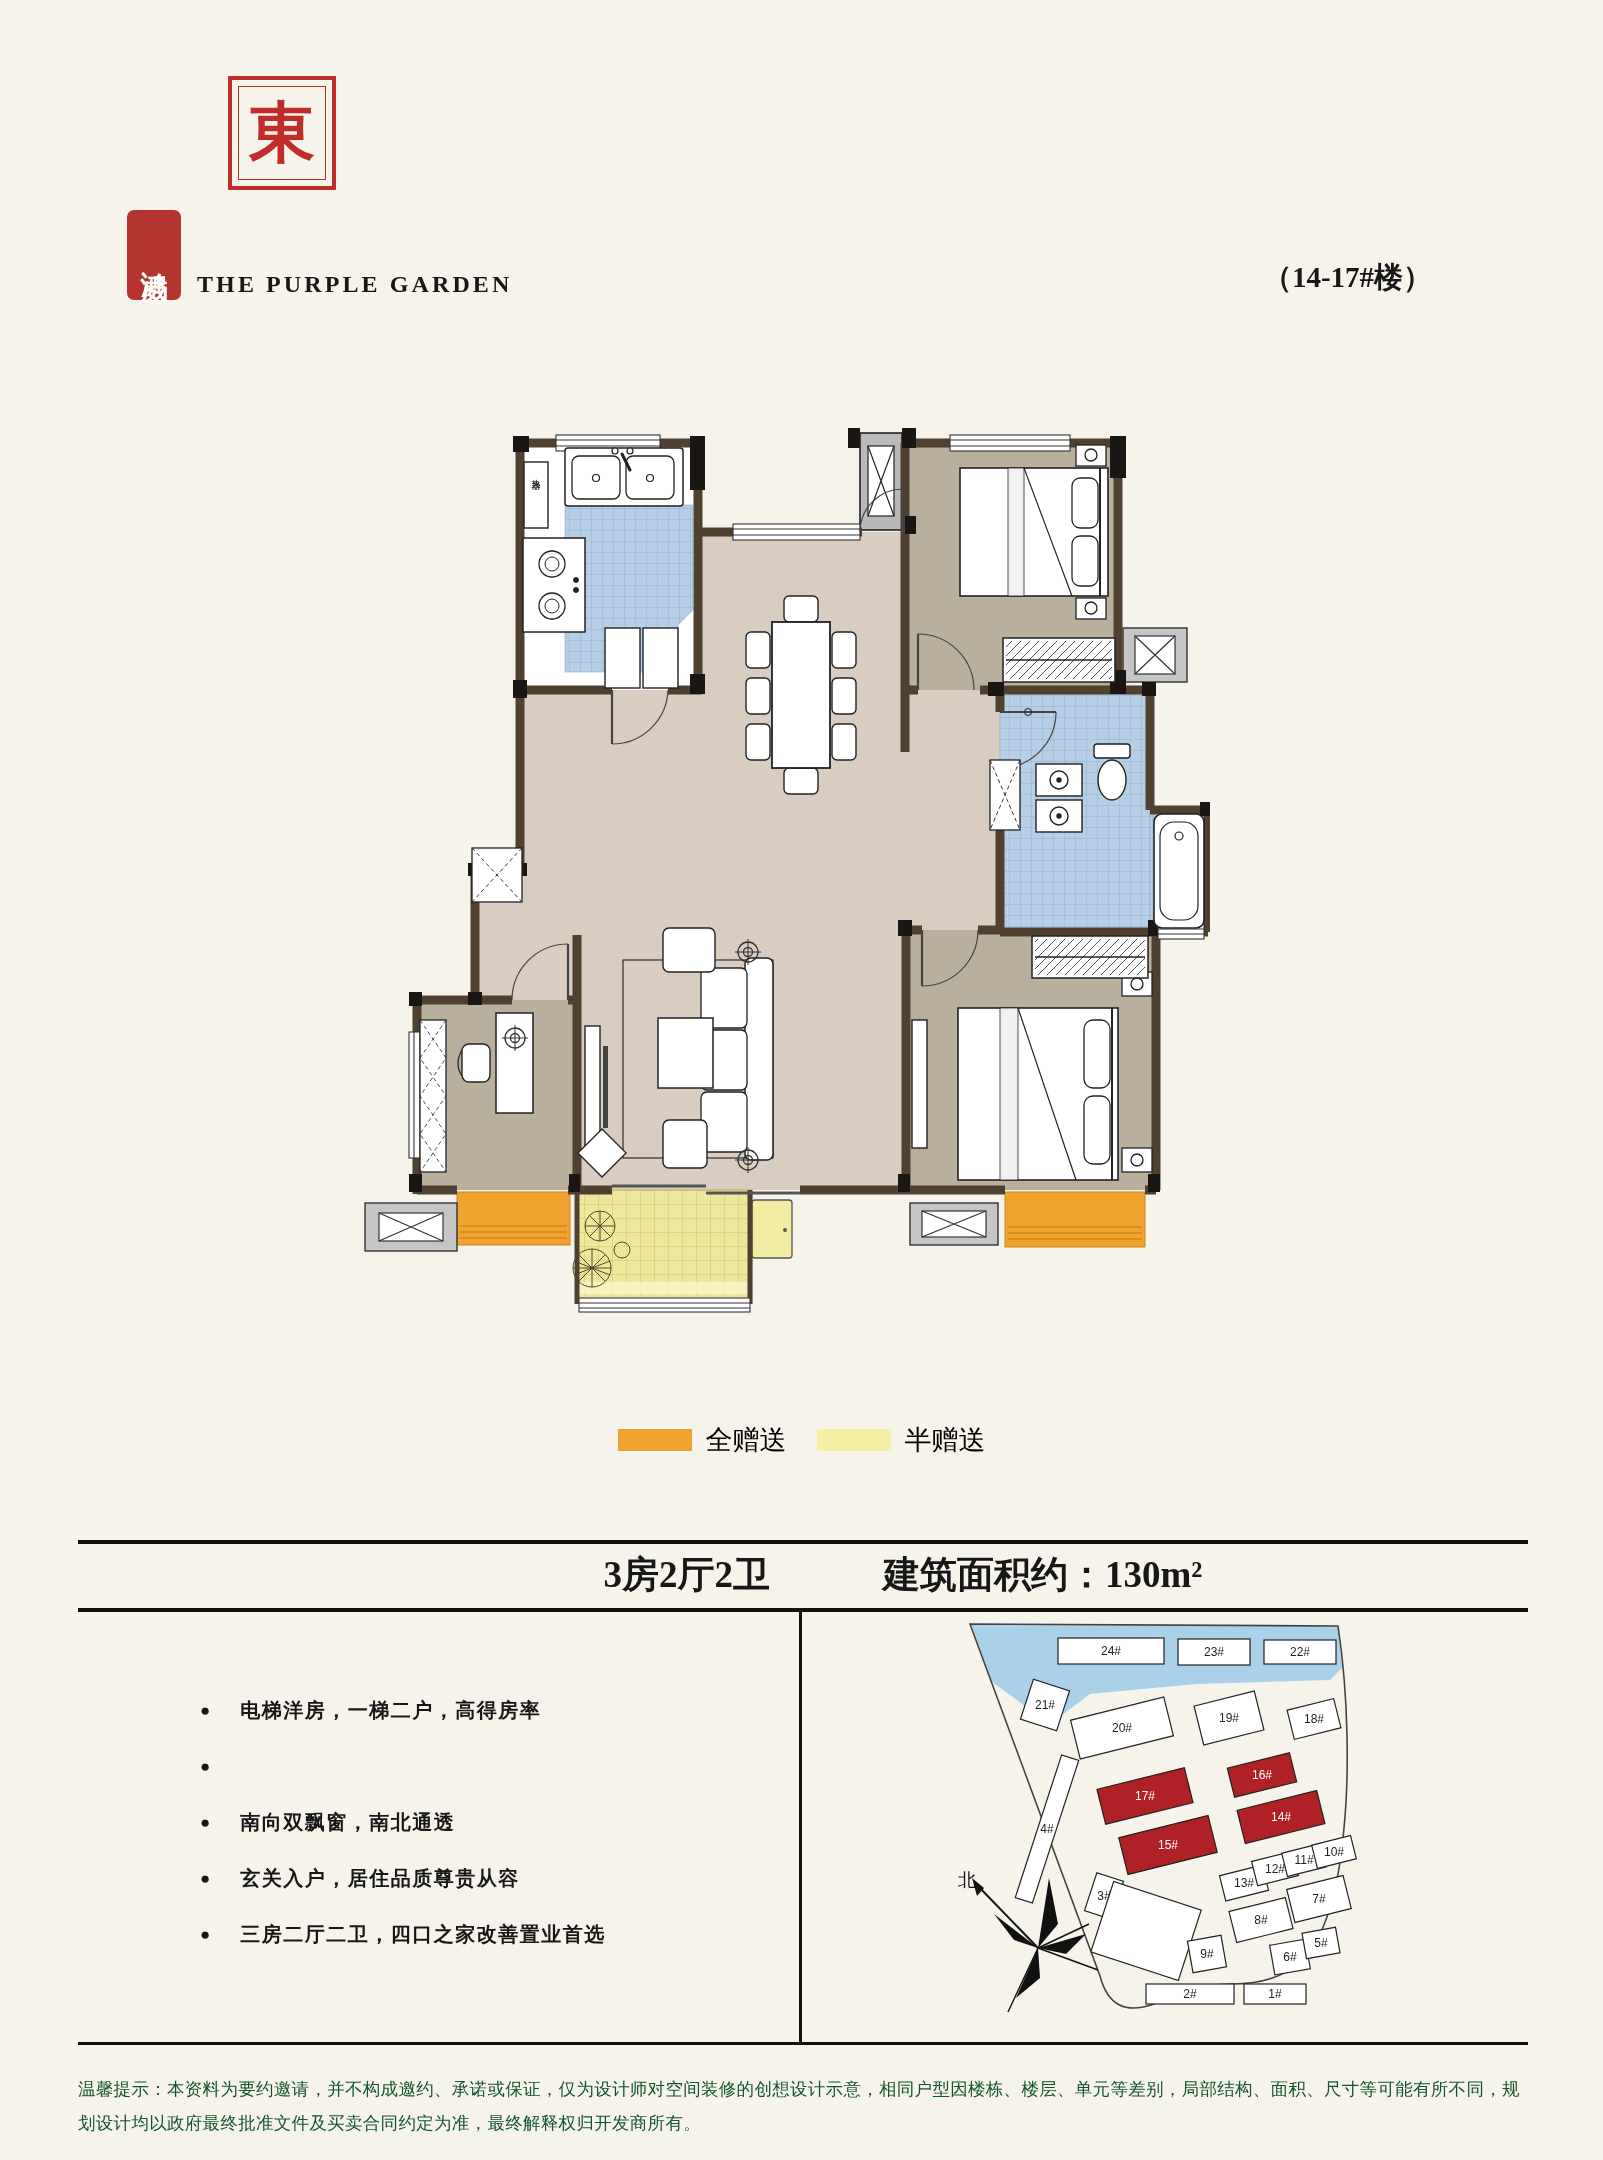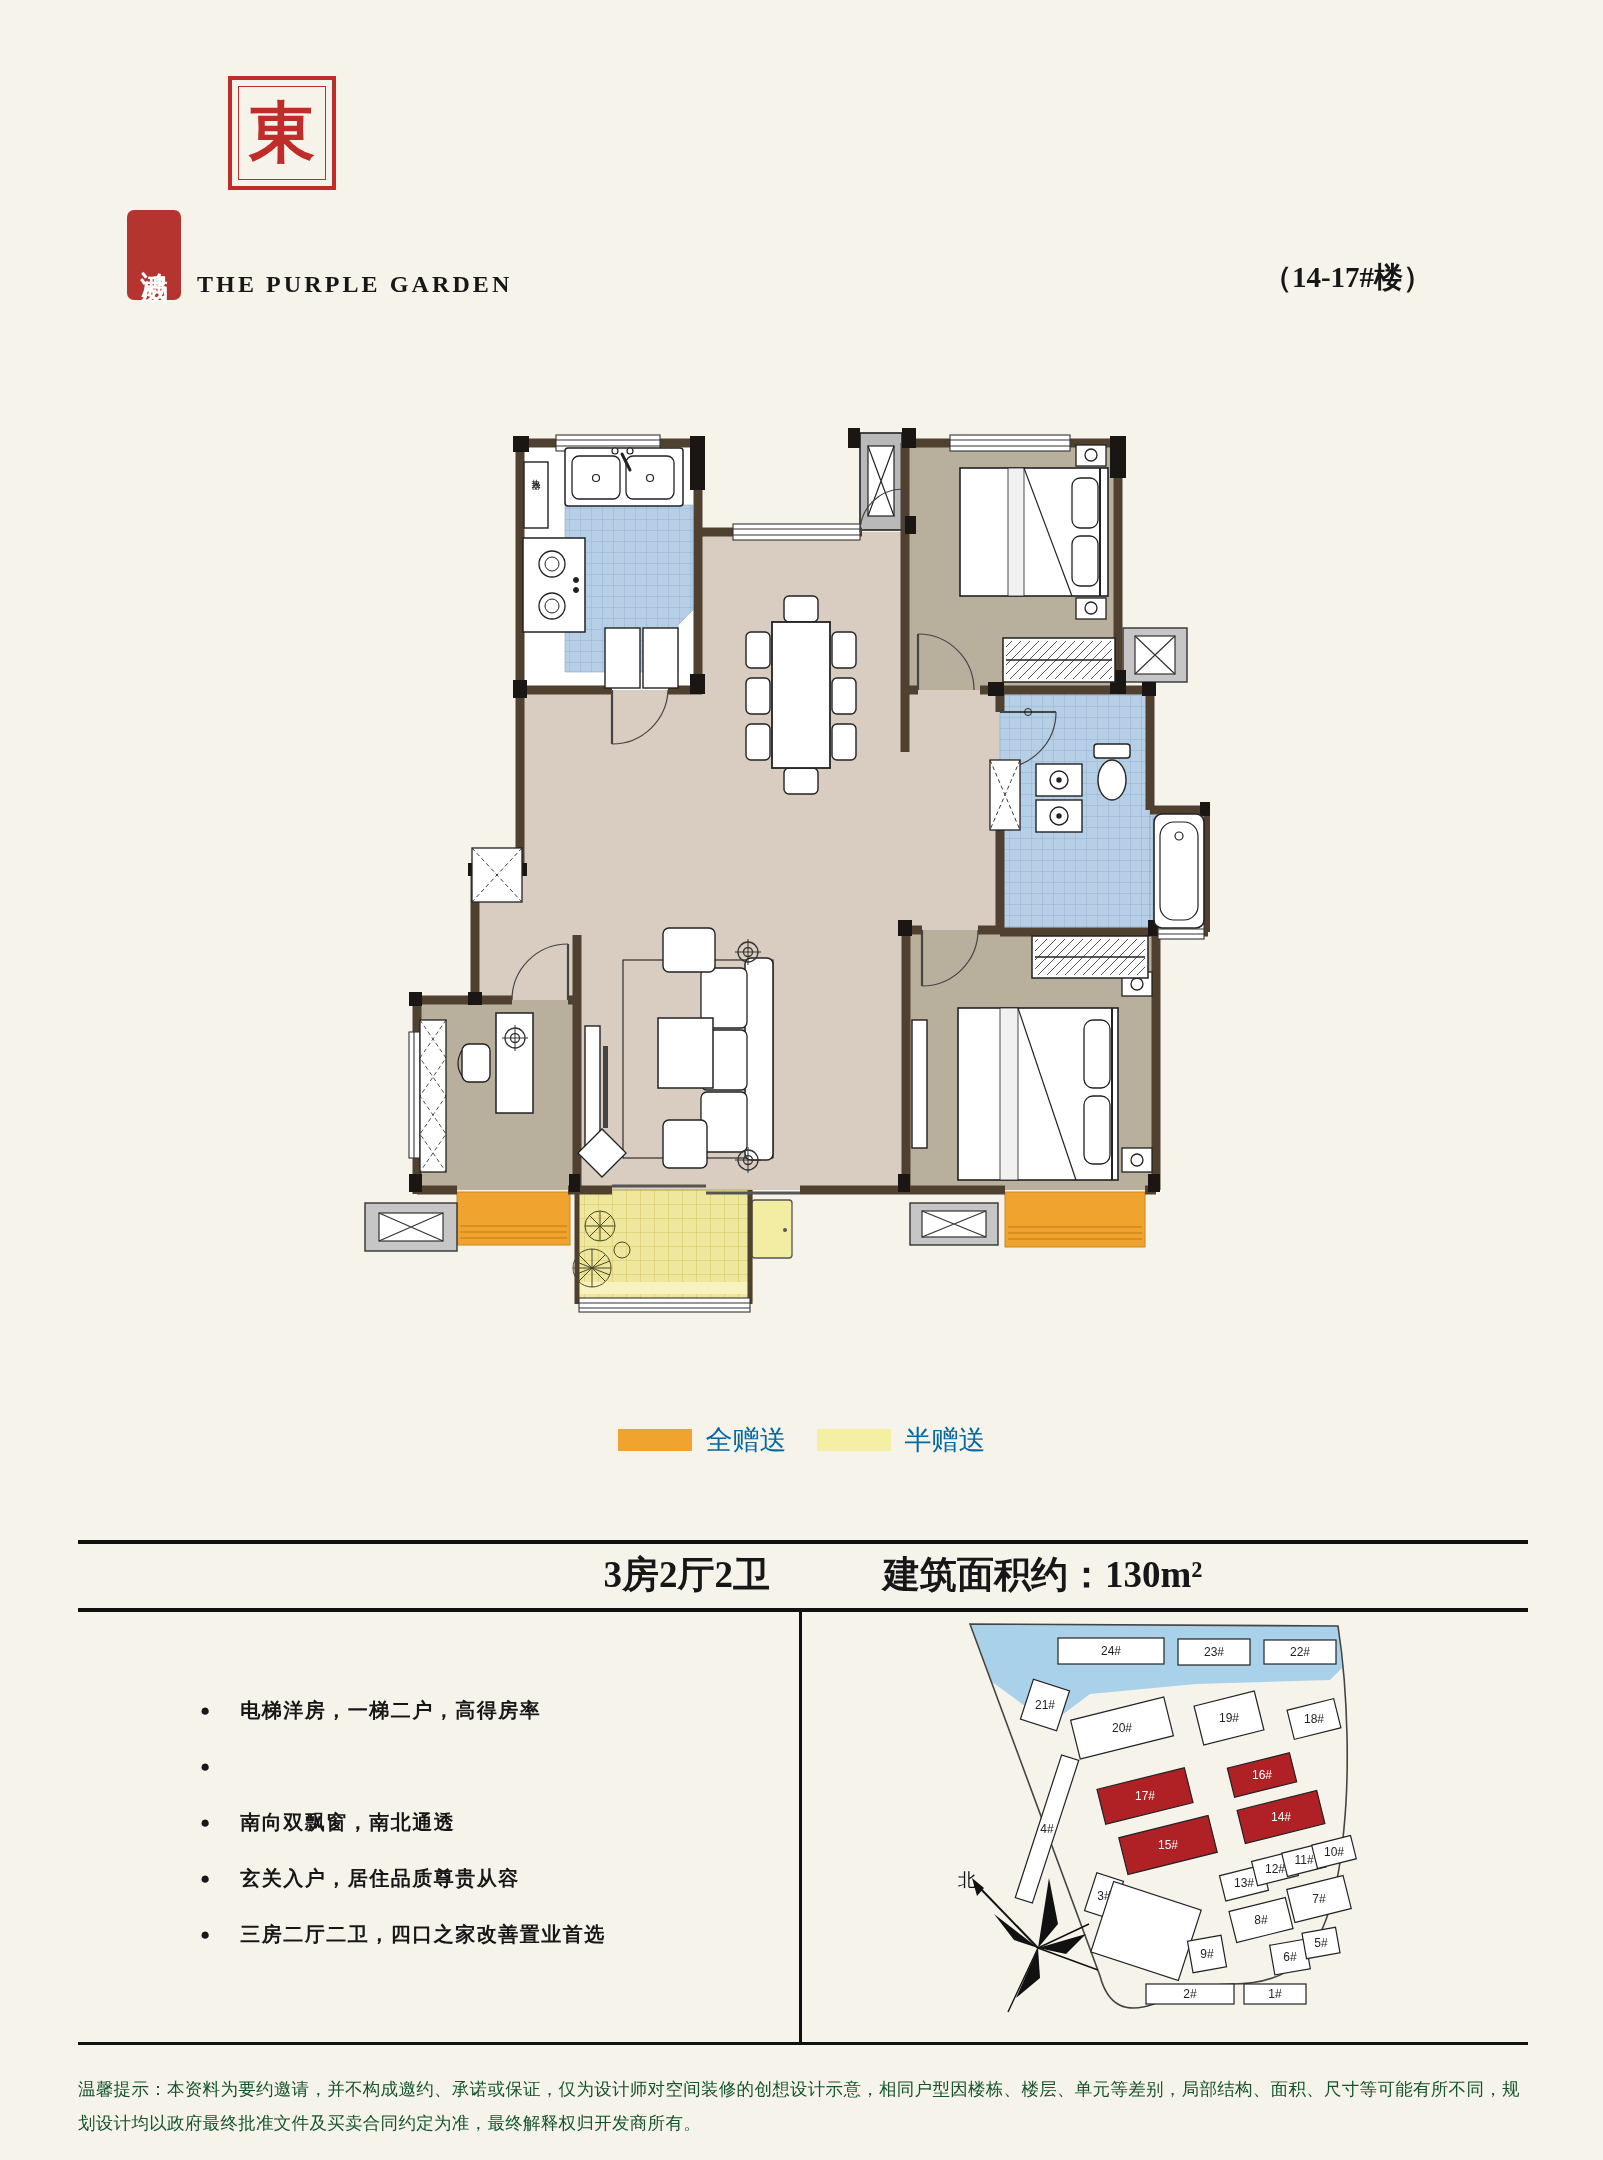--- a/index.html
+++ b/index.html
@@ -16,21 +16,21 @@
             writing-mode:vertical-rl;text-orientation:upright;font-size:27px;font-weight:700;letter-spacing:6px;}
   #brand-cn{left:194px;top:198px;font-size:61px;font-weight:700;letter-spacing:1px;}
   #brand-en{left:197px;top:271px;font-size:24px;font-weight:700;letter-spacing:3.1px;}
   
   #unit-title{left:1225px;top:148px;width:245px;text-align:center;font-size:80px;font-weight:700;letter-spacing:1px;}
   #unit-sub{left:1225px;top:258px;width:245px;text-align:center;font-size:29px;font-weight:700;}
   
   #legend{top:1422px;left:0;width:100%;display:flex;justify-content:center;gap:30px;align-items:center;}
   .lg-item{display:flex;align-items:center;gap:14px;}
   .lg-swatch{width:74px;height:22px;}
-  .lg-label{font-size:27px;color:#0369a1;font-family:"Liberation Sans","DejaVu Sans",sans-serif;}
+  .lg-label{font-size:27px;color:#000000;font-family:"Liberation Sans","DejaVu Sans",sans-serif;}
   
   .rule{background:#111;}
   #rule1{left:78px;top:1540px;width:1450px;height:4px;}
   #rule2{left:78px;top:1608px;width:1450px;height:4px;}
   #rule3{left:78px;top:2042px;width:1450px;height:3px;}
   #vdiv{left:799px;top:1612px;width:3px;height:430px;background:#111;}
   
   #info-rooms{left:440px;top:1550px;width:330px;text-align:right;font-size:37px;font-weight:700;}
   #info-area{left:883px;top:1550px;font-size:37px;font-weight:700;}
   

